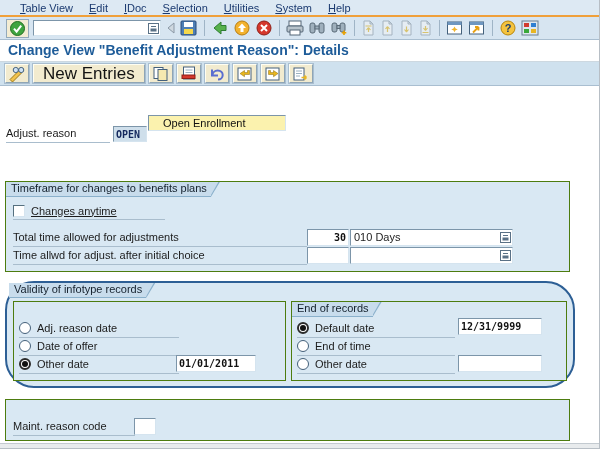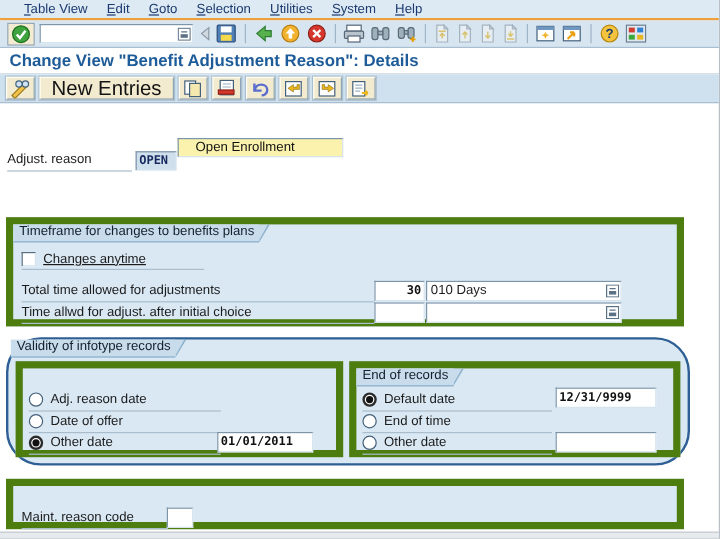--- a/index.html
+++ b/index.html
@@ -42,21 +42,21 @@
        background:#fff;font:11px "Liberation Sans",sans-serif;padding:0 2px;color:#111;}
   .mono{font-family:"DejaVu Sans Mono",monospace;font-size:10px;font-weight:bold;}
   .code{background:#cfdfeb;color:#15295e;font-weight:bold;}
   .yellow{background:#fbf2ae;}
   .right{text-align:right;}
 
   .combo{position:absolute;box-sizing:border-box;border:1px solid;border-color:#7c95a9 #d5e4ef #d5e4ef #7c95a9;background:#fff;}
   .combo-text{position:absolute;left:3px;top:1px;line-height:13px;white-space:nowrap;}
   .ddbtn{position:absolute;right:1px;top:1px;width:12px;height:12px;display:flex;align-items:center;justify-content:center;}
 
-  .tray{position:absolute;background:#d9e8f3;border:6px solid #4d7c0f;box-sizing:border-box;}
+  .tray{position:absolute;background:#d9e8f3;border:1px solid #4d7c0f;box-sizing:border-box;}
   .tray.hl{border:2px solid #2d5f95;border-radius:6px;}
   .tab{position:absolute;top:0;left:0;background:#c8dcec;font-size:11px;line-height:13px;
        padding:0 4px 1px 5px;border-bottom:1px solid #8ab0cb;color:#14202c;white-space:nowrap;z-index:2;}
   .tab::before{content:"";position:absolute;right:-9px;top:0;width:9px;height:calc(100% + 1px);
        background:#8ab0cb;clip-path:polygon(0 0,100% 0,0 100%);}
   .tab::after{content:"";position:absolute;right:-7.5px;top:0;width:8px;height:100%;
        background:#c8dcec;clip-path:polygon(0 0,100% 0,0 100%);}
 
   .opt{position:absolute;height:18px;display:flex;align-items:center;border-bottom:1px solid #a9bdcd;}
   .radio{width:12px;height:12px;border-radius:50%;background:#fff;border:1px solid #44607a;
@@ -71,21 +71,21 @@
   .bottom-strip{position:absolute;left:0;top:443px;width:600px;height:6px;background:#e8ebed;border-top:1px solid #c3cad0;}
 </style>
 </head>
 <body>
 
 <div class="screen">
 
   <div class="menubar">
     <div class="menu-item">Table View</div>
     <div class="menu-item">Edit</div>
-    <div class="menu-item">Goto</div>
+    <div class="menu-item">IDoc</div>
     <div class="menu-item">Selection</div>
     <div class="menu-item">Utilities</div>
     <div class="menu-item">System</div>
     <div class="menu-item">Help</div>
   </div>
 
   <div class="toolbar">
     <button class="tb-btn tb-face">
       <svg width="17" height="17" viewBox="0 0 17 17">
           <circle cx="8.5" cy="8.5" r="7" fill="#3fa43f" stroke="#1f6f1f"></circle>

